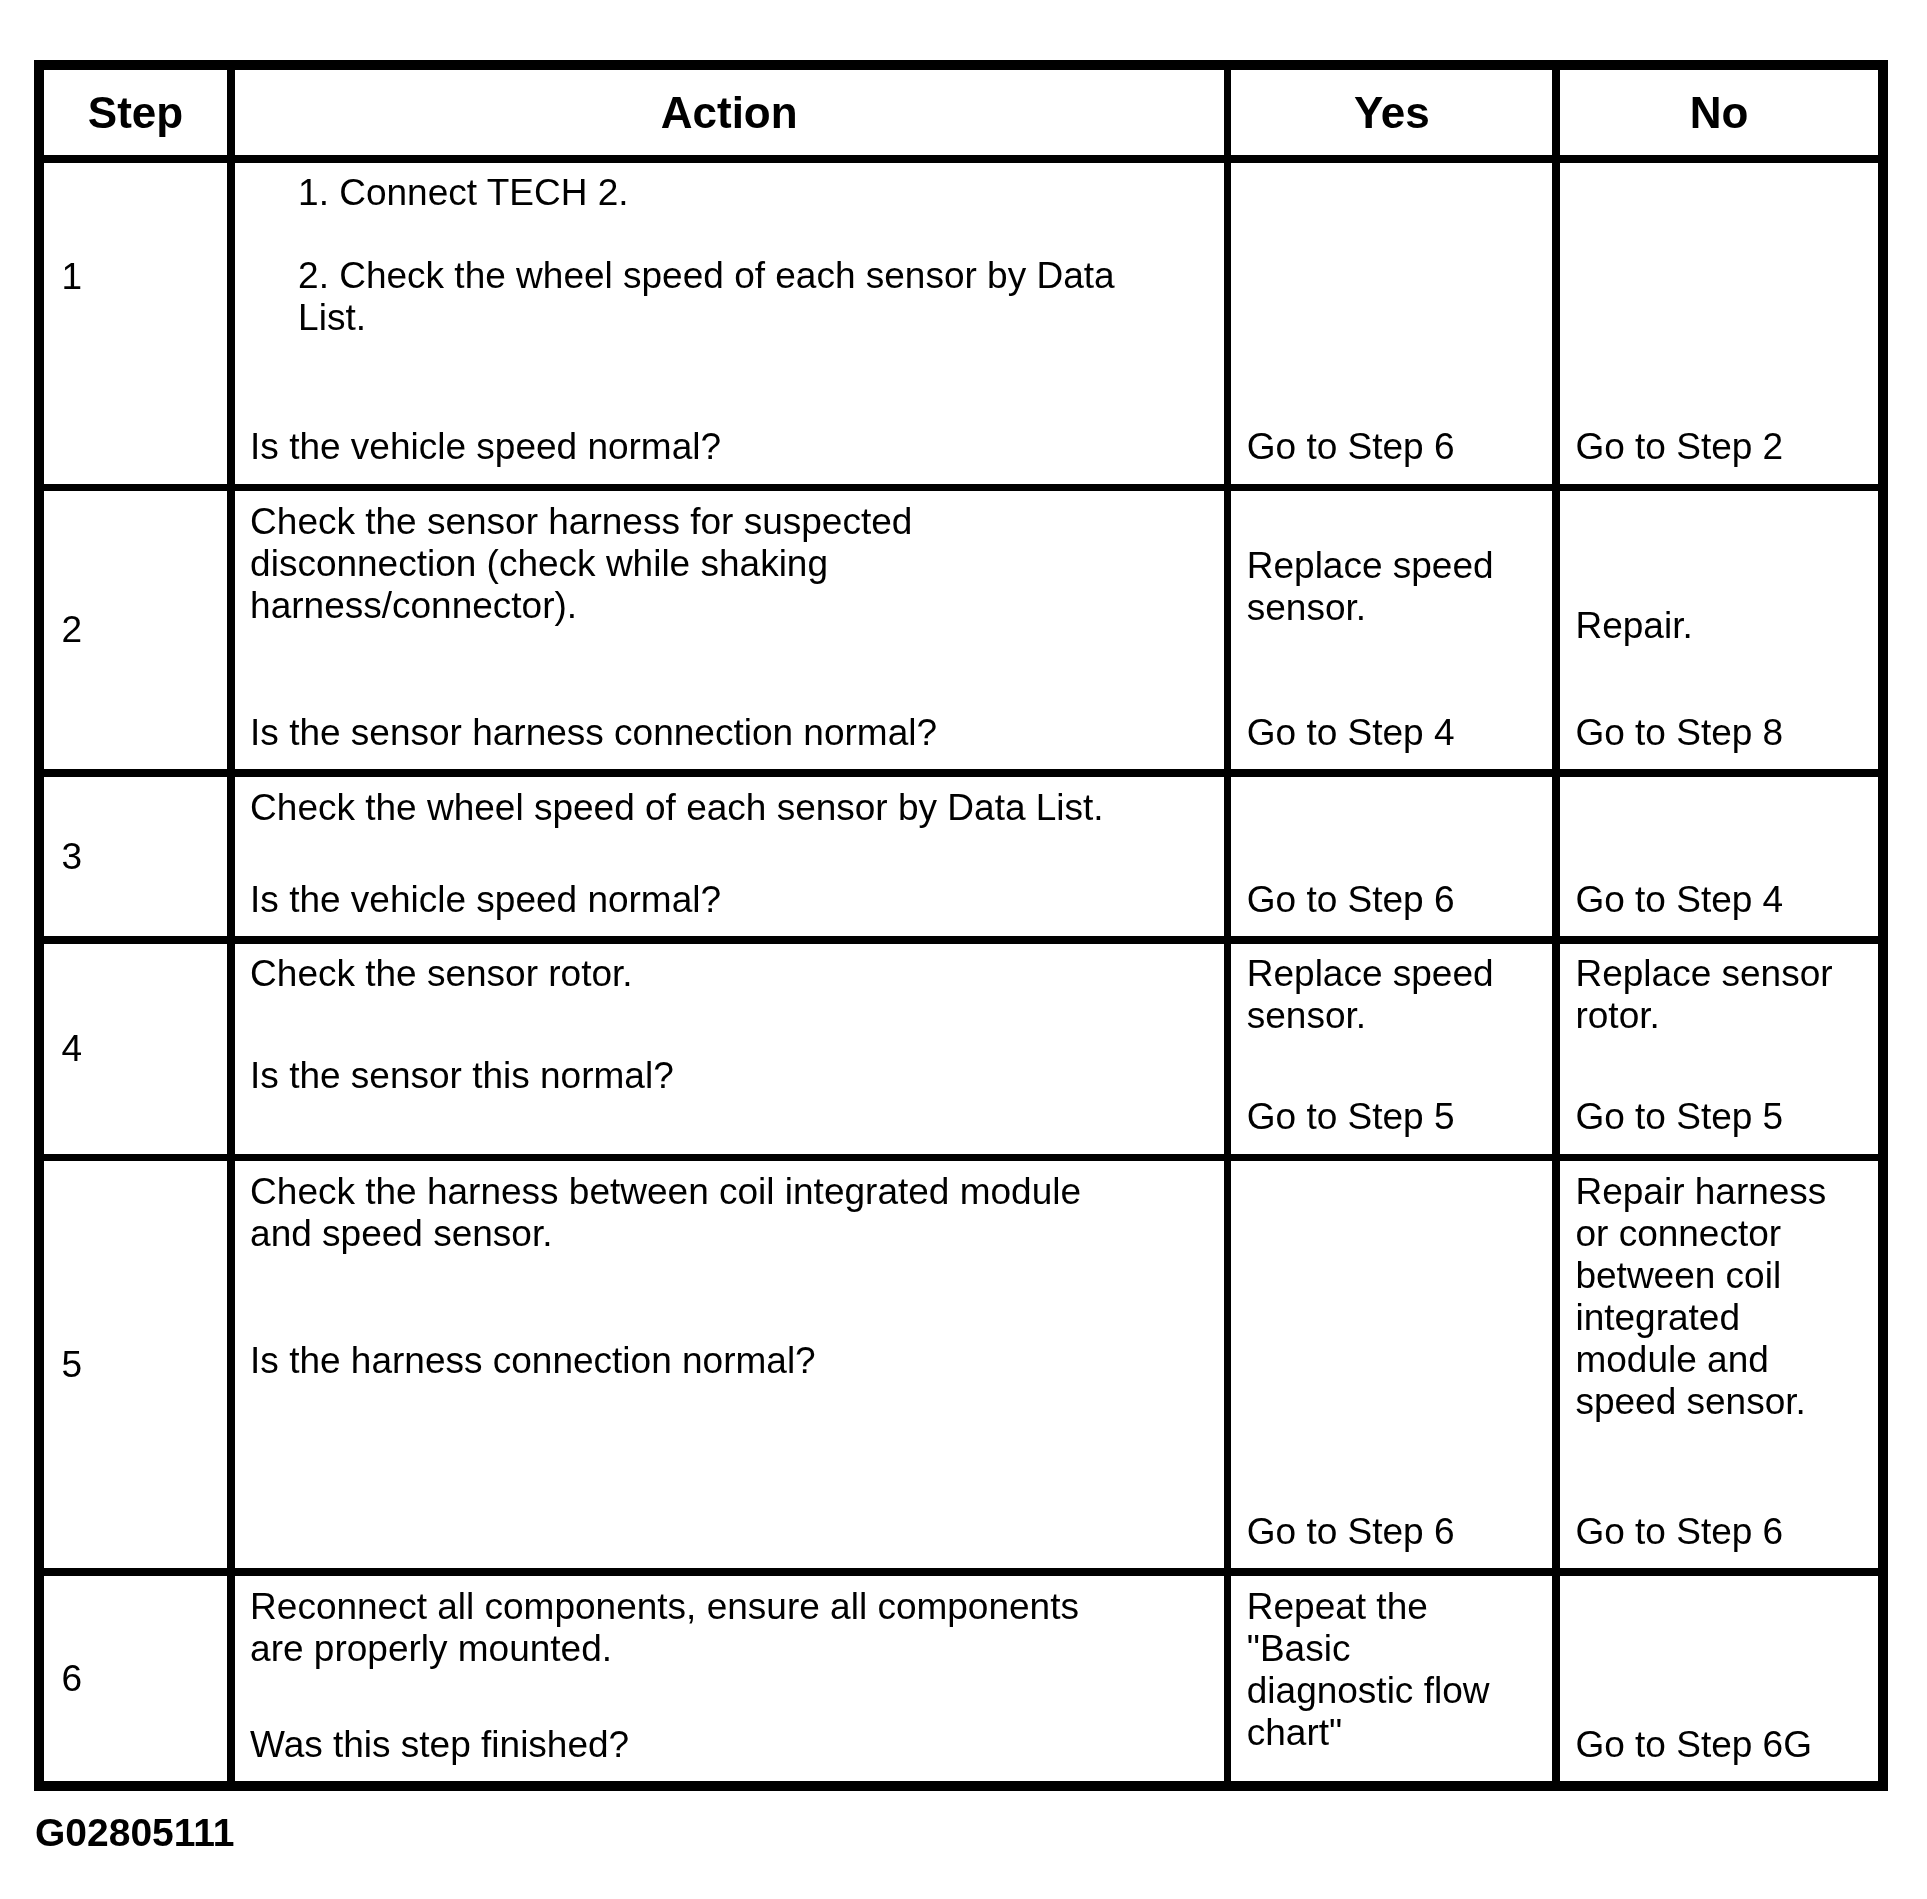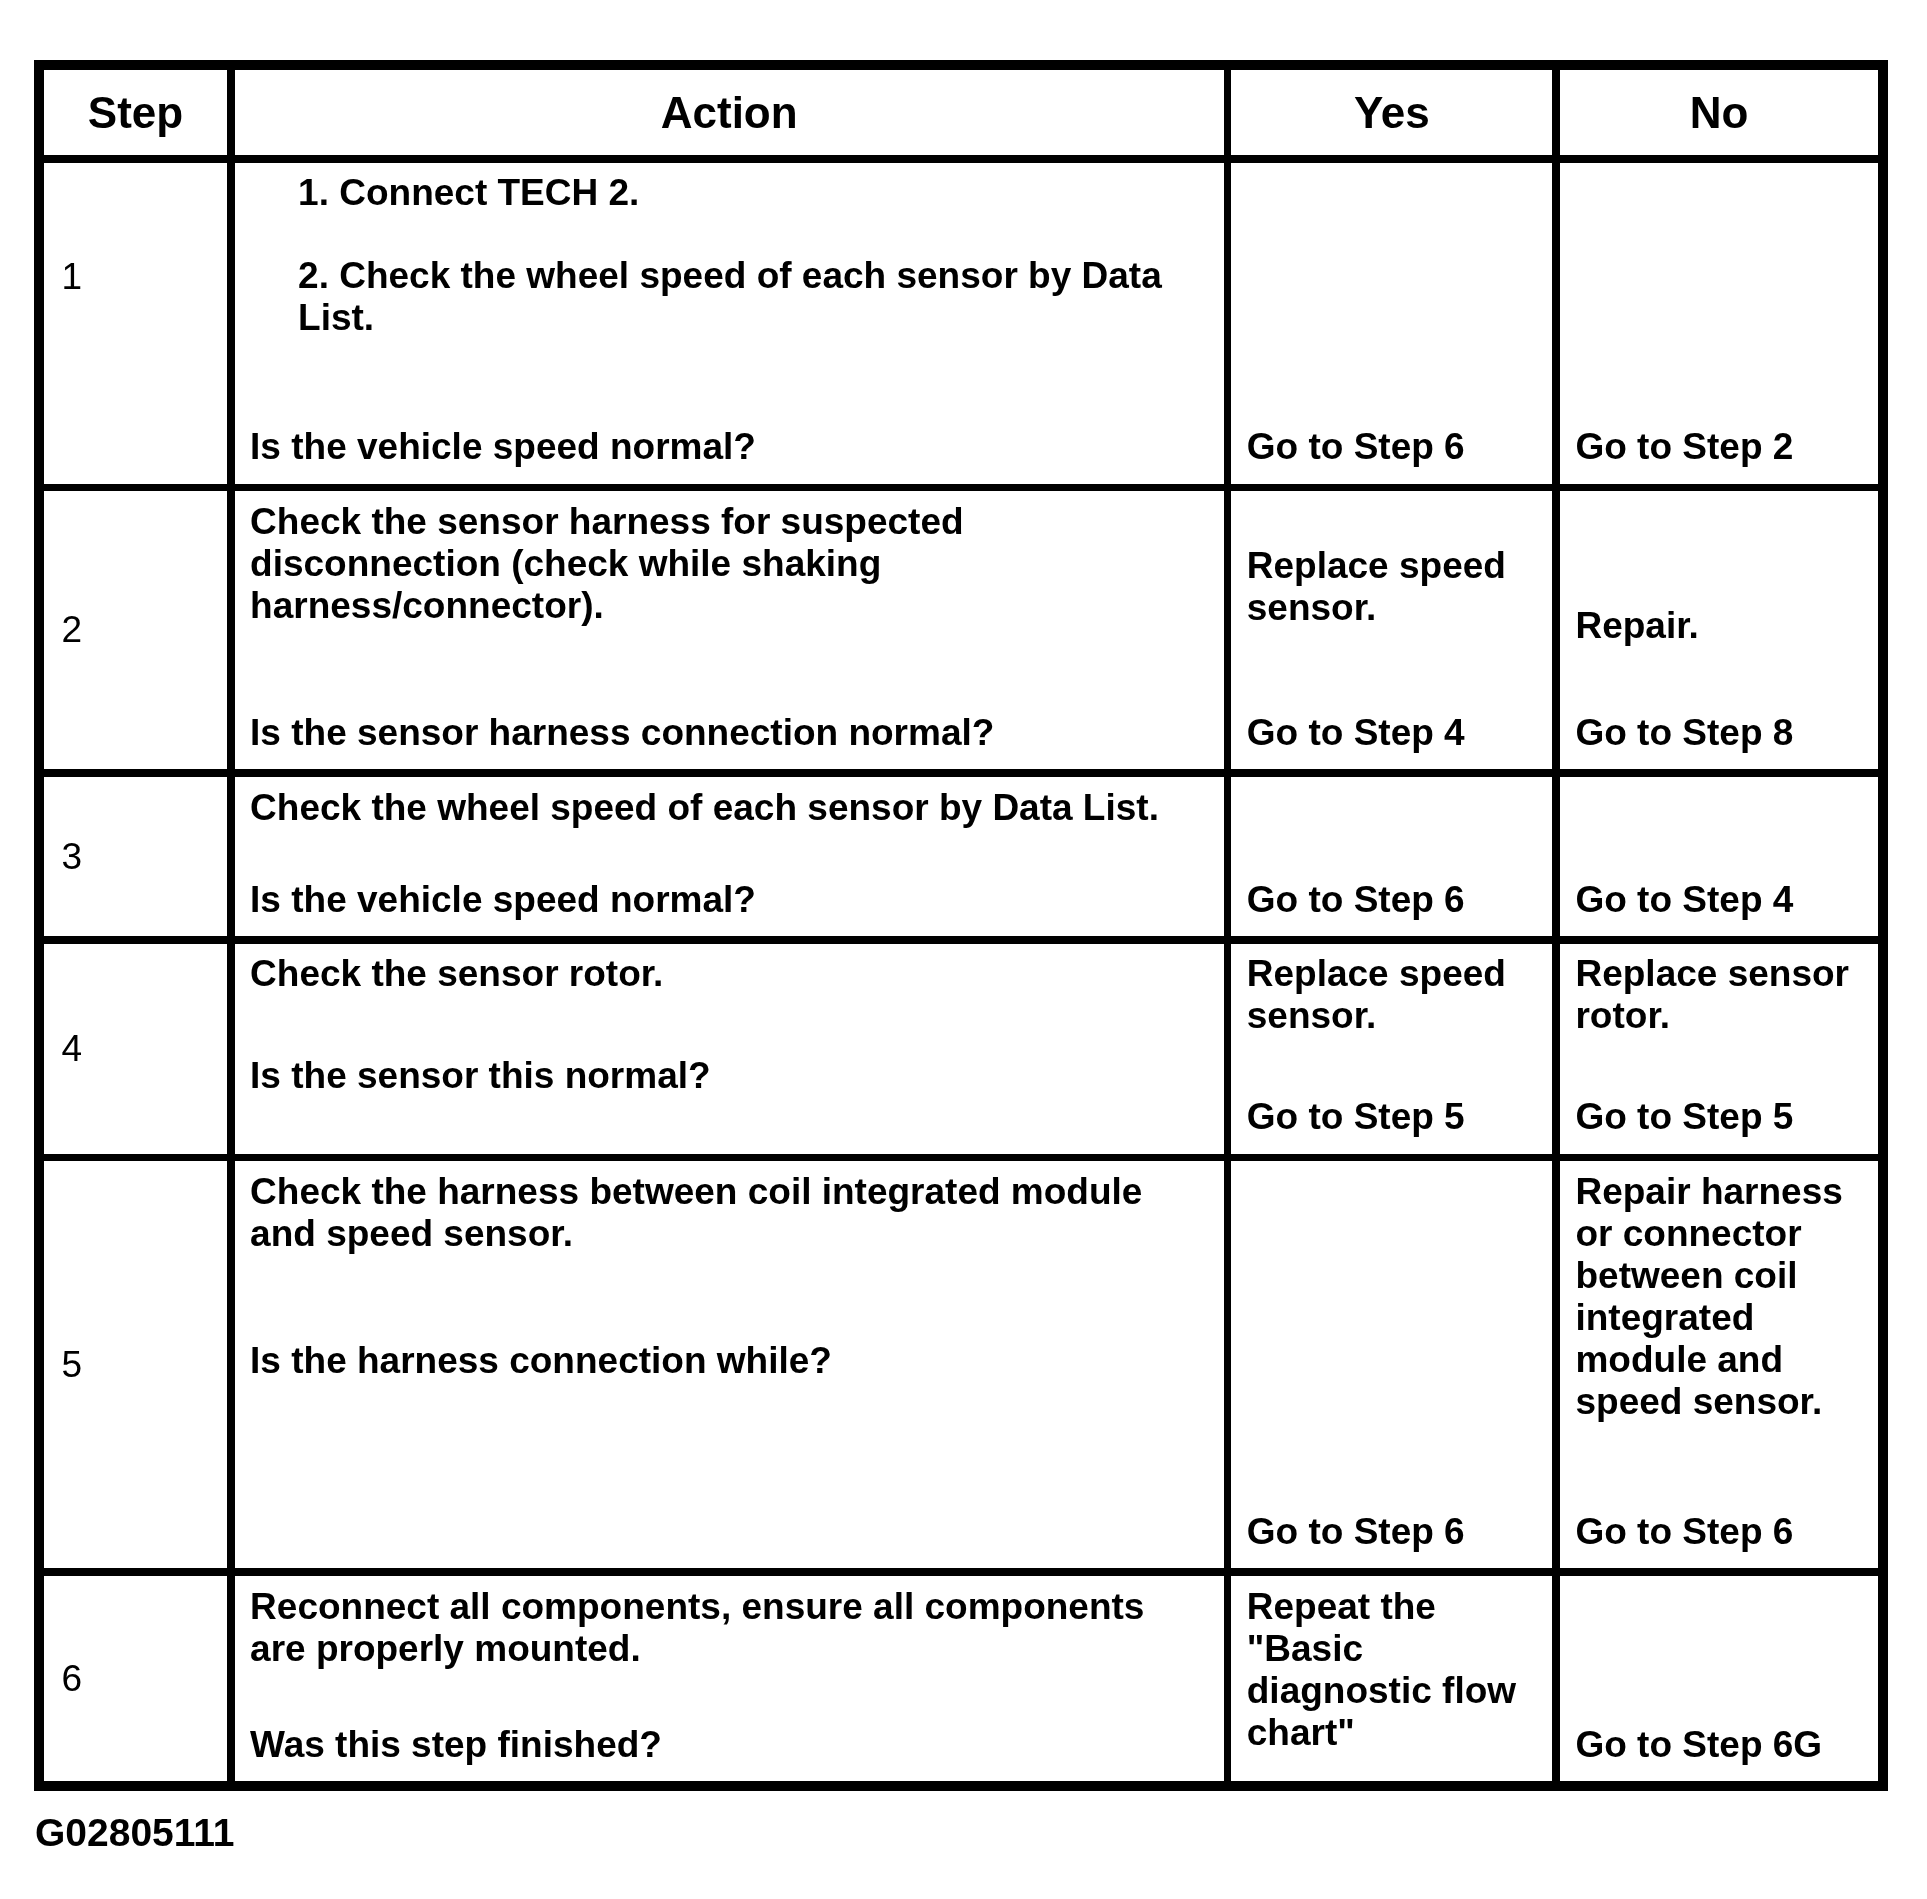--- a/index.html
+++ b/index.html
@@ -56,21 +56,20 @@
   .step-cell.step-high {
     align-items: flex-start;
     padding-top: 93px;
   }
   .body-cell {
     display: flex;
     flex-direction: column;
     padding: 9.7px 15.4px 15.4px 15.4px;
     font-size: 37px;
     line-height: 42px;
-    font-weight: bold;
   }
   .pre { white-space: pre-line; }
   .action-items { padding-left: 48px; }
   .item2 { margin-top: 41px; }
   .q { margin-top: auto; }
   .q-mid { margin-top: 60px; }
   .q-mid5 { margin-top: 85px; }
   .res-pad1 { padding-top: 44px; }   
   .res-pad2 { padding-top: 104px; }  
   .goto { margin-top: auto; }
@@ -162,21 +161,21 @@
 rotor.</div>
       <div class="pre goto">Go to Step 5</div>
     </div>
 
     <div class="cell step-cell">
       <span>5</span>
     </div>
     <div class="cell body-cell">
       <div class="pre">Check the harness between coil integrated module
 and speed sensor.</div>
-      <div class="pre q-mid5">Is the harness connection while?</div>
+      <div class="pre q-mid5">Is the harness connection normal?</div>
       <div class="q"></div>
     </div>
     <div class="cell body-cell">
       <div class="pre goto">Go to Step 6</div>
     </div>
     <div class="cell body-cell">
       <div class="pre">Repair harness
 or connector
 between coil
 integrated

